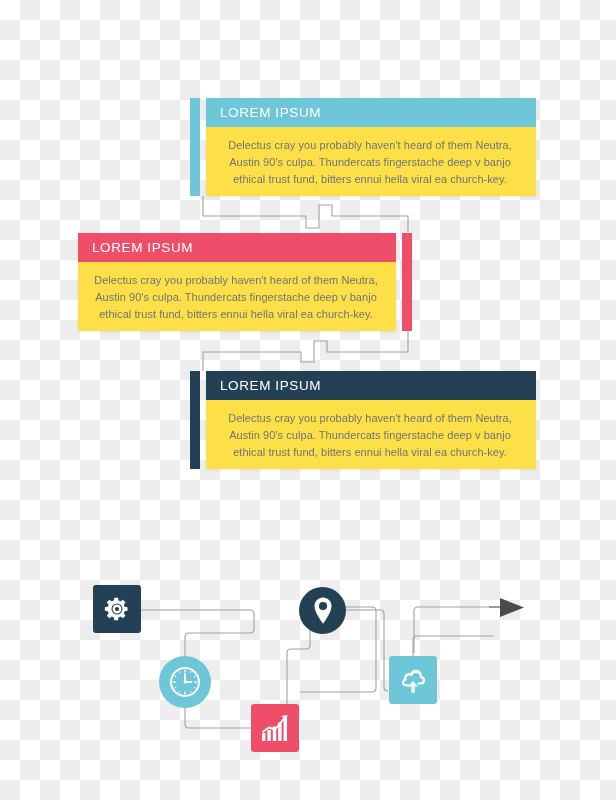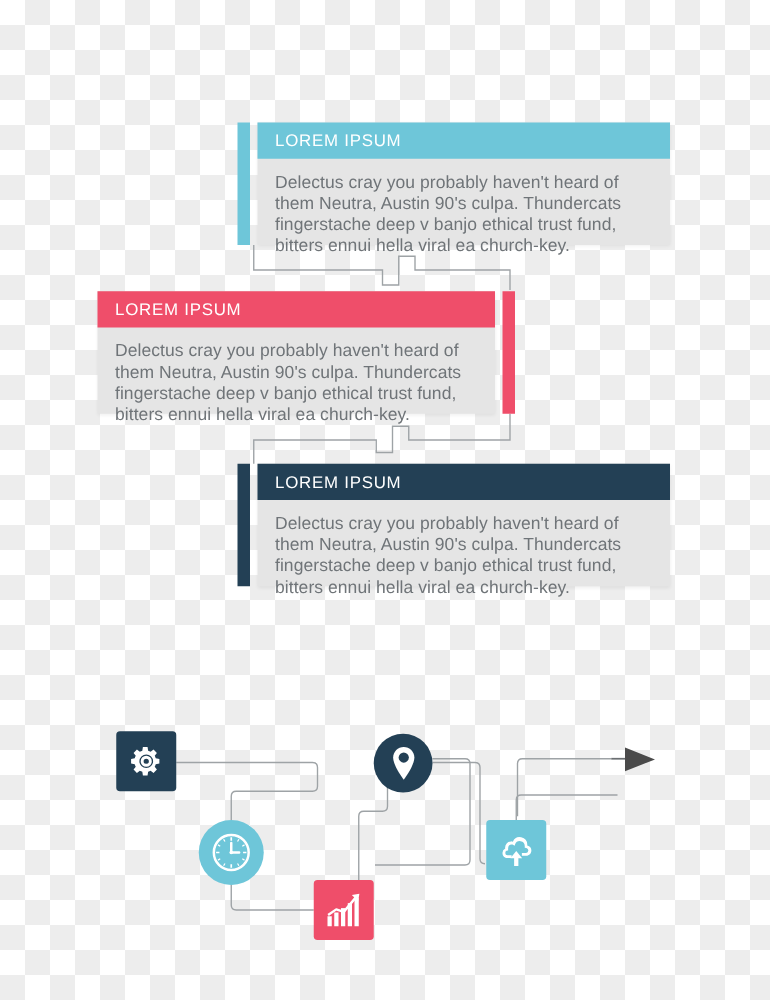--- a/index.html
+++ b/index.html
@@ -34,43 +34,44 @@
     width: 10px;
     height: 100%;
   }
   .card .accent.left  { left: 0; }
   .card .accent.right { right: 0; }
 
   .card .panel {
     position: absolute;
     top: 0;
     height: 100%;
-    background: #e5e5e5;
+    background: #fde047;
     box-shadow: 0 1px 3px rgba(0,0,0,0.07);
   }
   .card .bar {
     height: 29px;
     display: flex;
     align-items: center;
     padding-left: 14px;
   }
   .card .bar-title {
     color: #ffffff;
     font-size: 13.5px;
     letter-spacing: 0.6px;
     font-weight: 400;
   }
   .card .body {
     padding: 10px 16px 0 14px;
   }
   .card .body p {
     color: #6f7478;
-    font-size: 14px;
+    font-size: 11px;
     line-height: 17px;
     letter-spacing: 0.05px;
+    text-align: center;
   }
 
   
   #card-teal { left: 190px; top: 98px; width: 346px; height: 98px; }
   #card-teal .accent.left { background: #6ec6d9; }
   #card-teal .panel { left: 16px; right: 0; }
   #card-teal .bar { background: #6ec6d9; }
 
   
   #card-red { left: 78px; top: 233px; width: 334px; height: 98px; }

